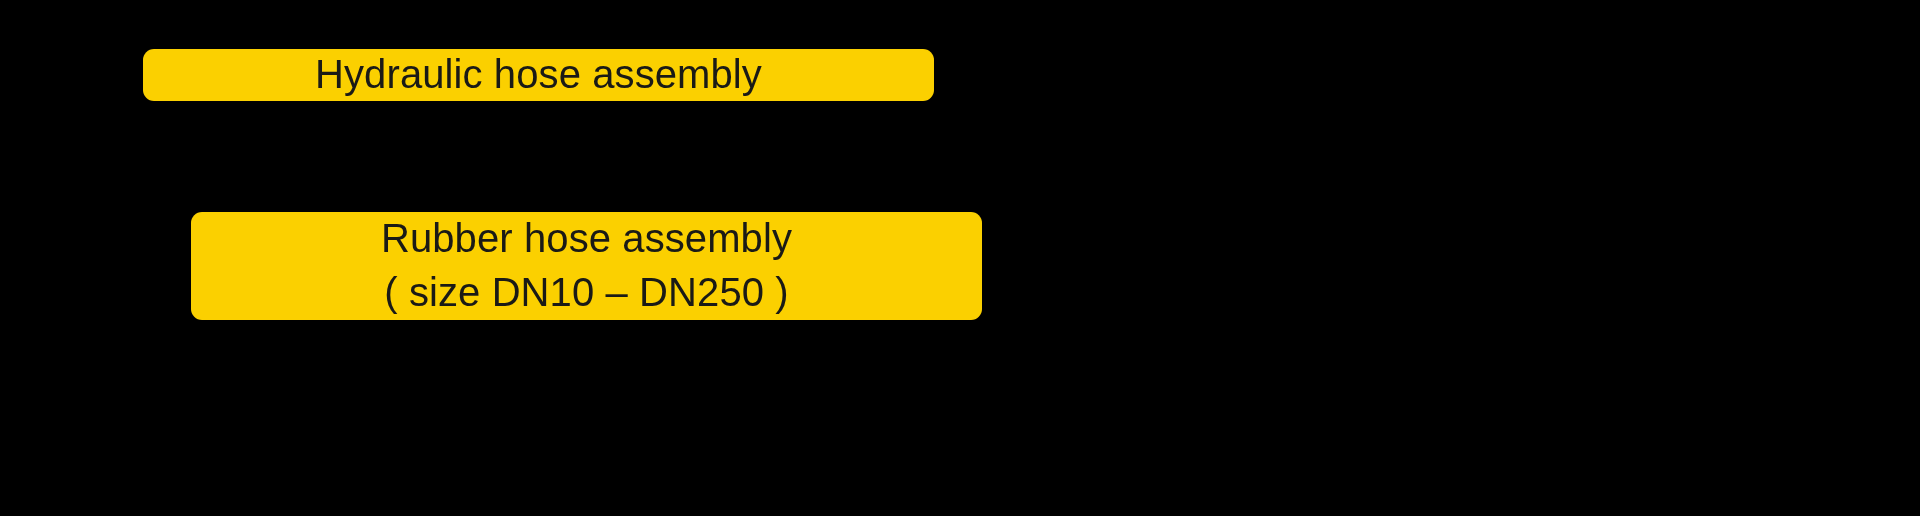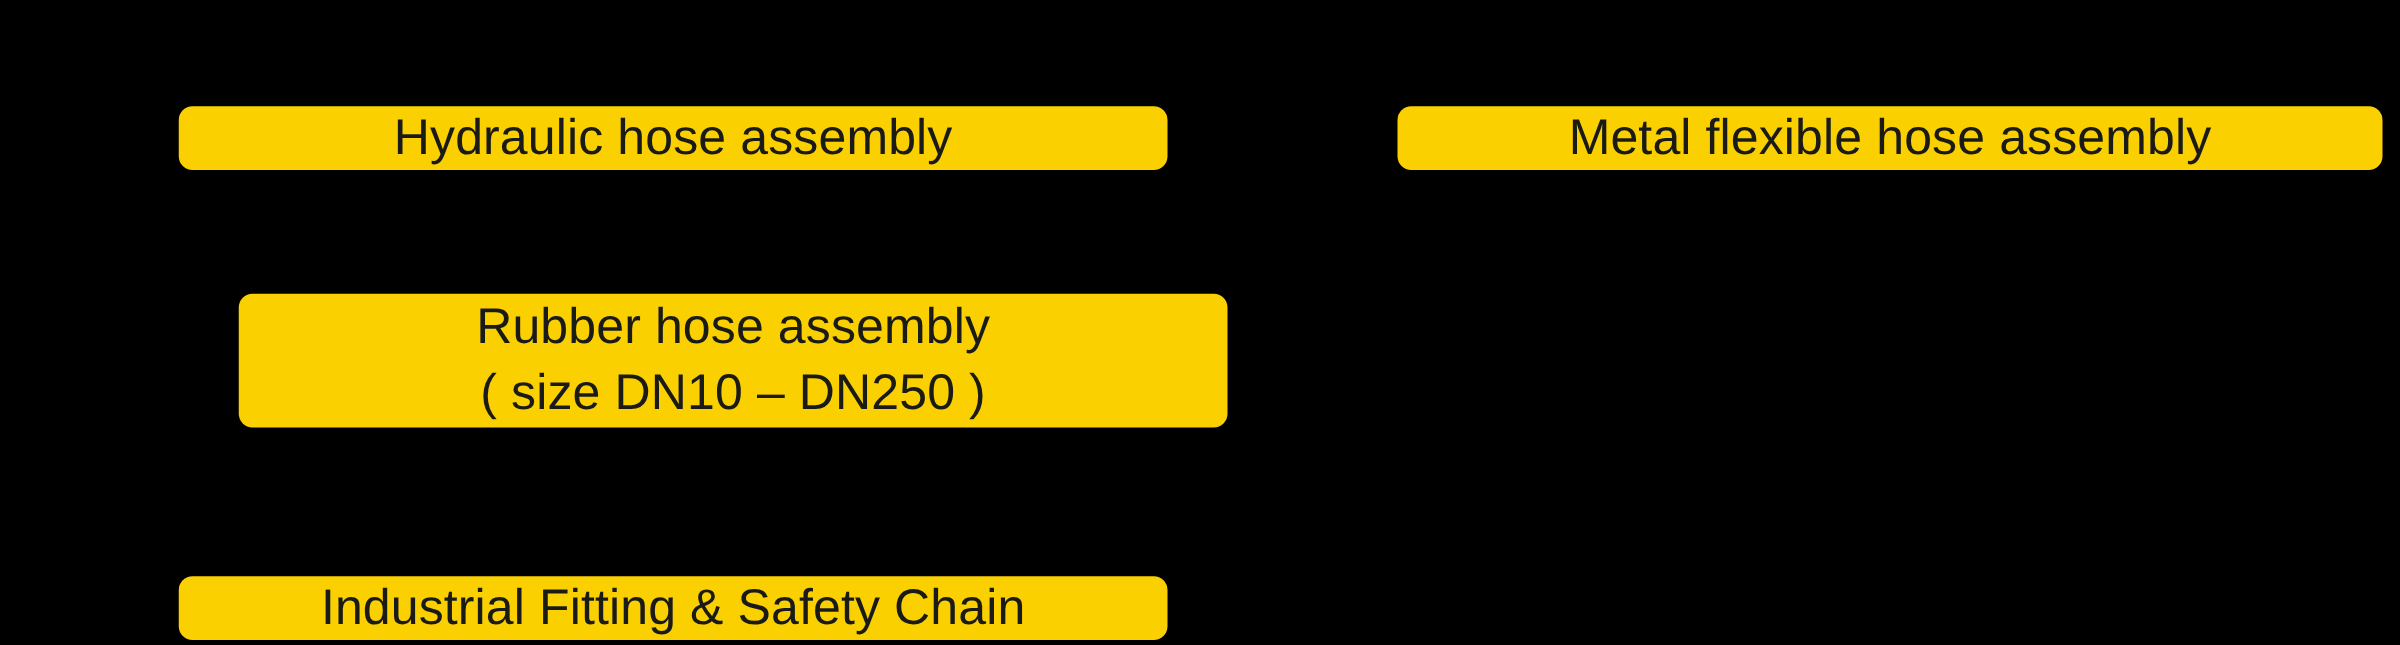--- a/index.html
+++ b/index.html
@@ -29,21 +29,21 @@
   .row-1 { top: 14px;  height: 122px; }
   .row-2 { top: 190px; height: 152px; margin-left: 48px; }
   .row-3 { top: 390px; height: 122px; }
 
   .cell {
     position: absolute;
     top: 0;
     height: 100%;
     display: flex;
     flex-direction: row;
-    align-items: flex-end;
+    align-items: center;
     gap: 38px;
   }
   .cell-left  { left: 14px;  width: 920px; }
   .cell-right { left: 990px; width: 916px; }
 
   .tab {
     flex: 0 0 auto;
     width: 54px;
     background: #FCE07C;
     border-radius: 9px;
@@ -86,41 +86,29 @@
 
 <div id="board">
 
   <div class="row row-1">
     <div class="cell cell-left">
       <div class="tab"></div>
       <div class="panel">
         <span class="panel-text">Hydraulic hose assembly</span>
       </div>
     </div>
-    <div class="cell cell-right">
-      <div class="tab"></div>
-      <div class="panel">
-        <span class="panel-text">Metal flexible hose assembly</span>
-      </div>
-    </div>
   </div>
 
   <div class="row row-2">
     <div class="cell cell-left">
       <div class="tab"></div>
       <div class="panel">
         <span class="panel-text">Rubber hose assembly
 ( size DN10 – DN250 )</span>
       </div>
     </div>
   </div>
 
   <div class="row row-3">
-    <div class="cell cell-left">
-      <div class="tab"></div>
-      <div class="panel">
-        <span class="panel-text">Industrial Fitting &amp; Safety Chain</span>
-      </div>
-    </div>
     <div class="empty-slot cell-right"></div>
   </div>
 
 </div>
 
 </body></html>

